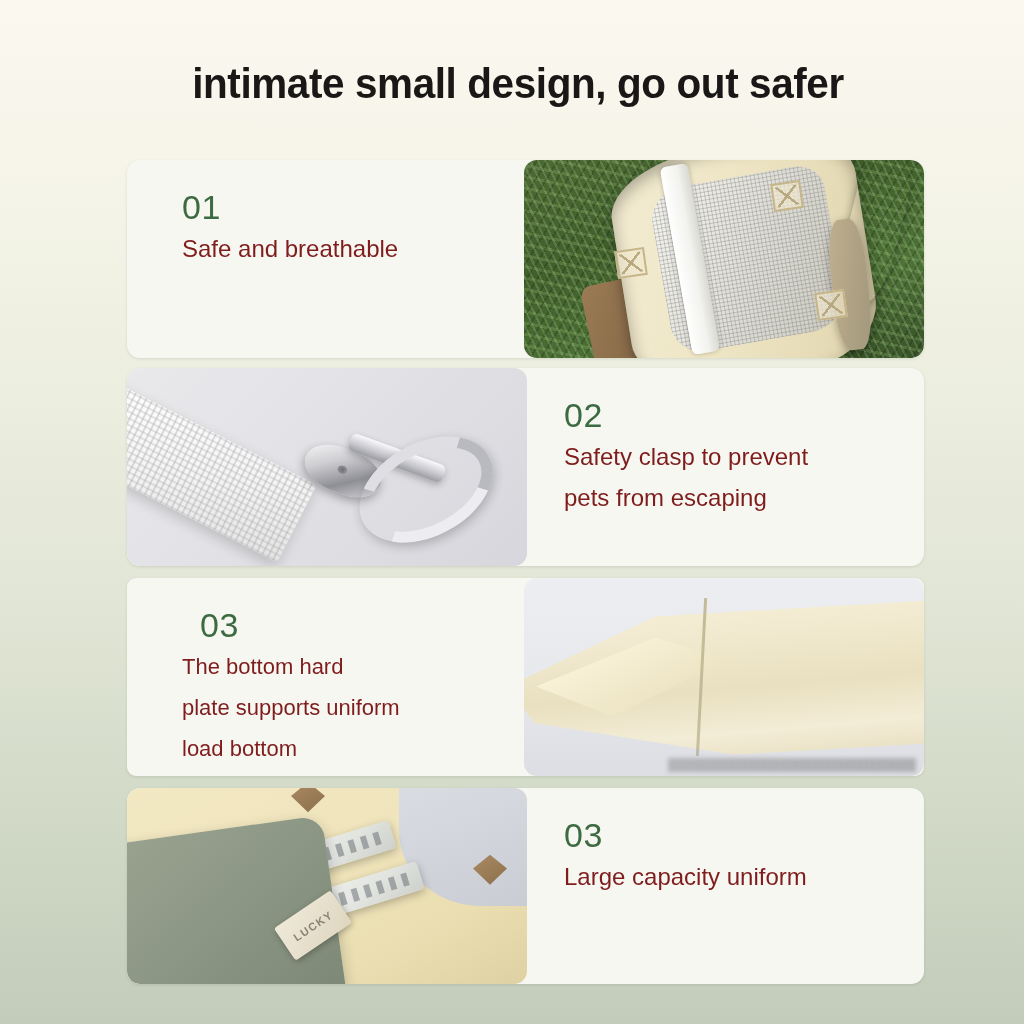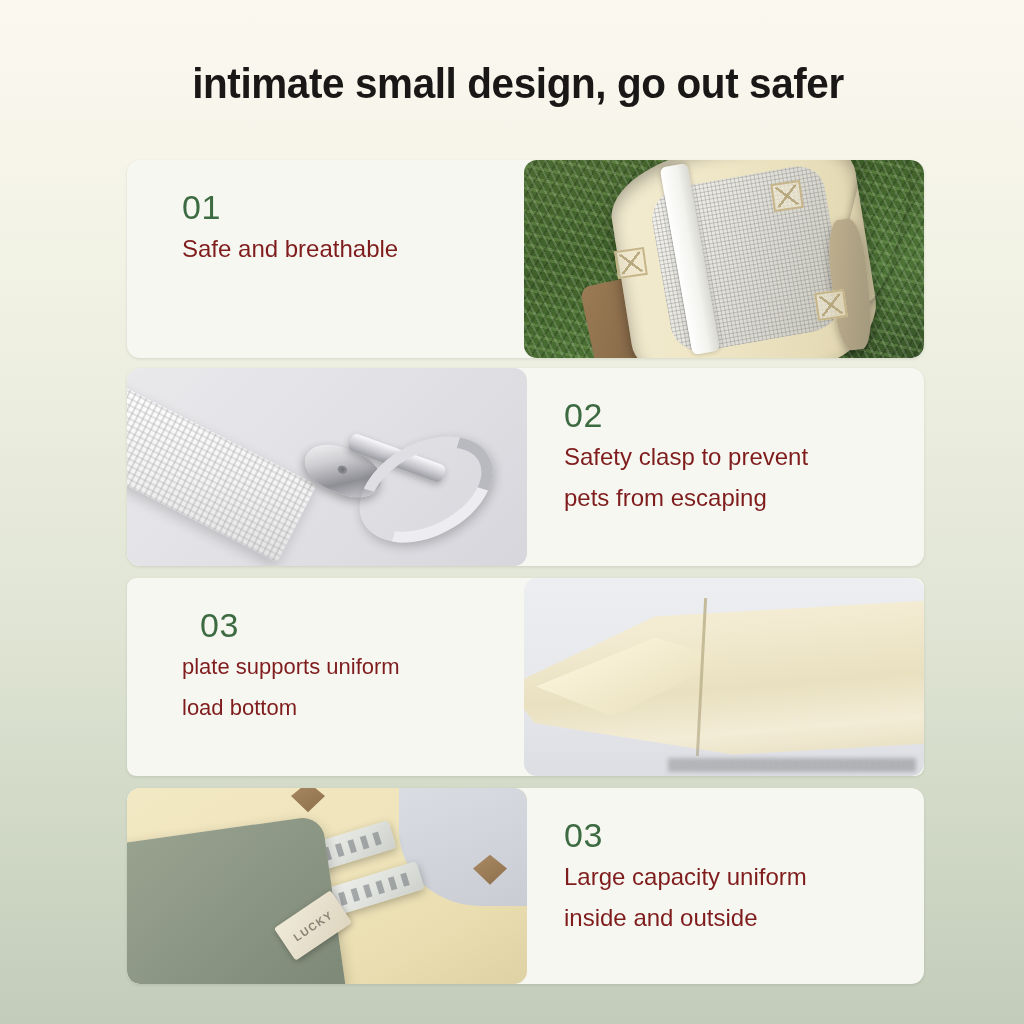--- a/index.html
+++ b/index.html
@@ -282,20 +282,21 @@
         <span class="ln">Safety clasp to prevent</span>
         <span class="ln">pets from escaping</span>
       </div>
     </div>
   </div>
 
   <div class="card r3">
     <div class="pane-text left">
       <div class="num ind">03</div>
       <div class="desc sm">
+        <span class="ln">The bottom hard</span>
         <span class="ln">plate supports uniform</span>
         <span class="ln">load bottom</span>
       </div>
     </div>
     <div class="photo right">
       <div class="ph-wt"></div>
       <div class="bot3"></div>
       <div class="fold3"></div>
       <div class="seam3"></div>
       <div class="edge3"></div>
@@ -312,18 +313,17 @@
       <div class="lbl4 b"></div>
       <div class="sage4"></div>
       <div class="lucky4">
         <span>LUCKY</span>
       </div>
     </div>
     <div class="pane-text right">
       <div class="num">03</div>
       <div class="desc">
         <span class="ln">Large capacity uniform</span>
-        <span class="ln">inside and outside</span>
       </div>
     </div>
   </div>
 
 </div>
 
 </body></html>

